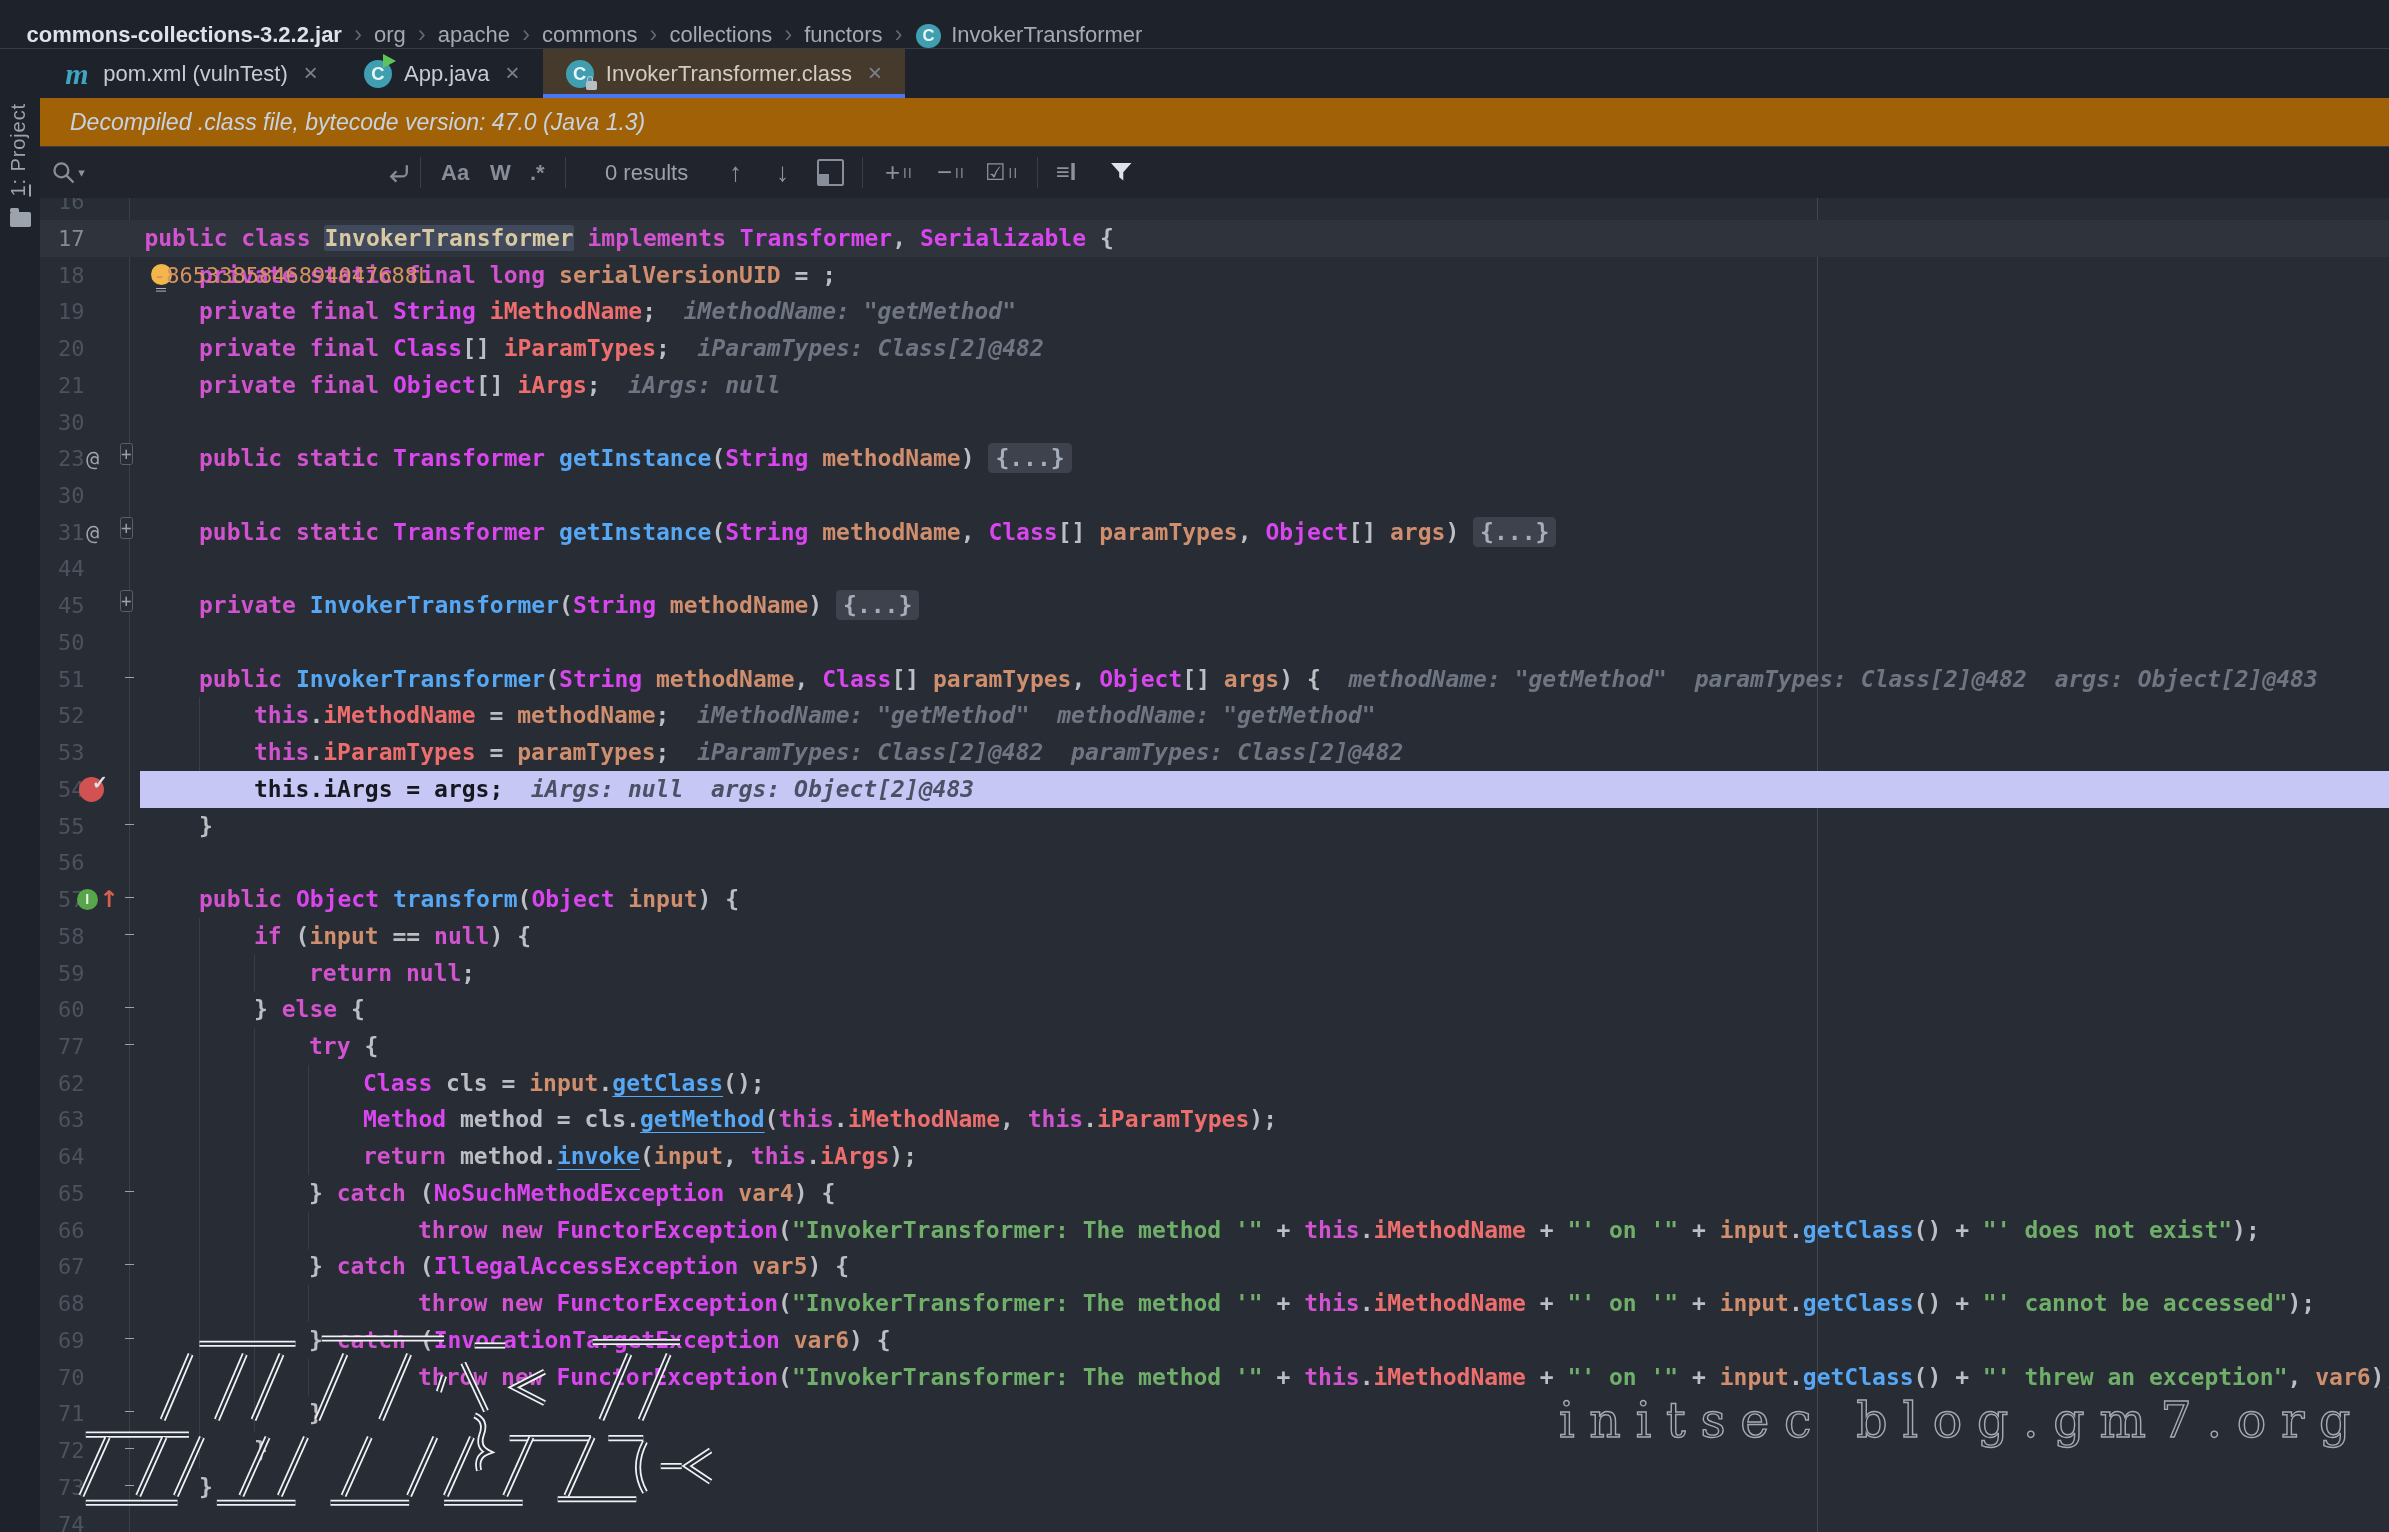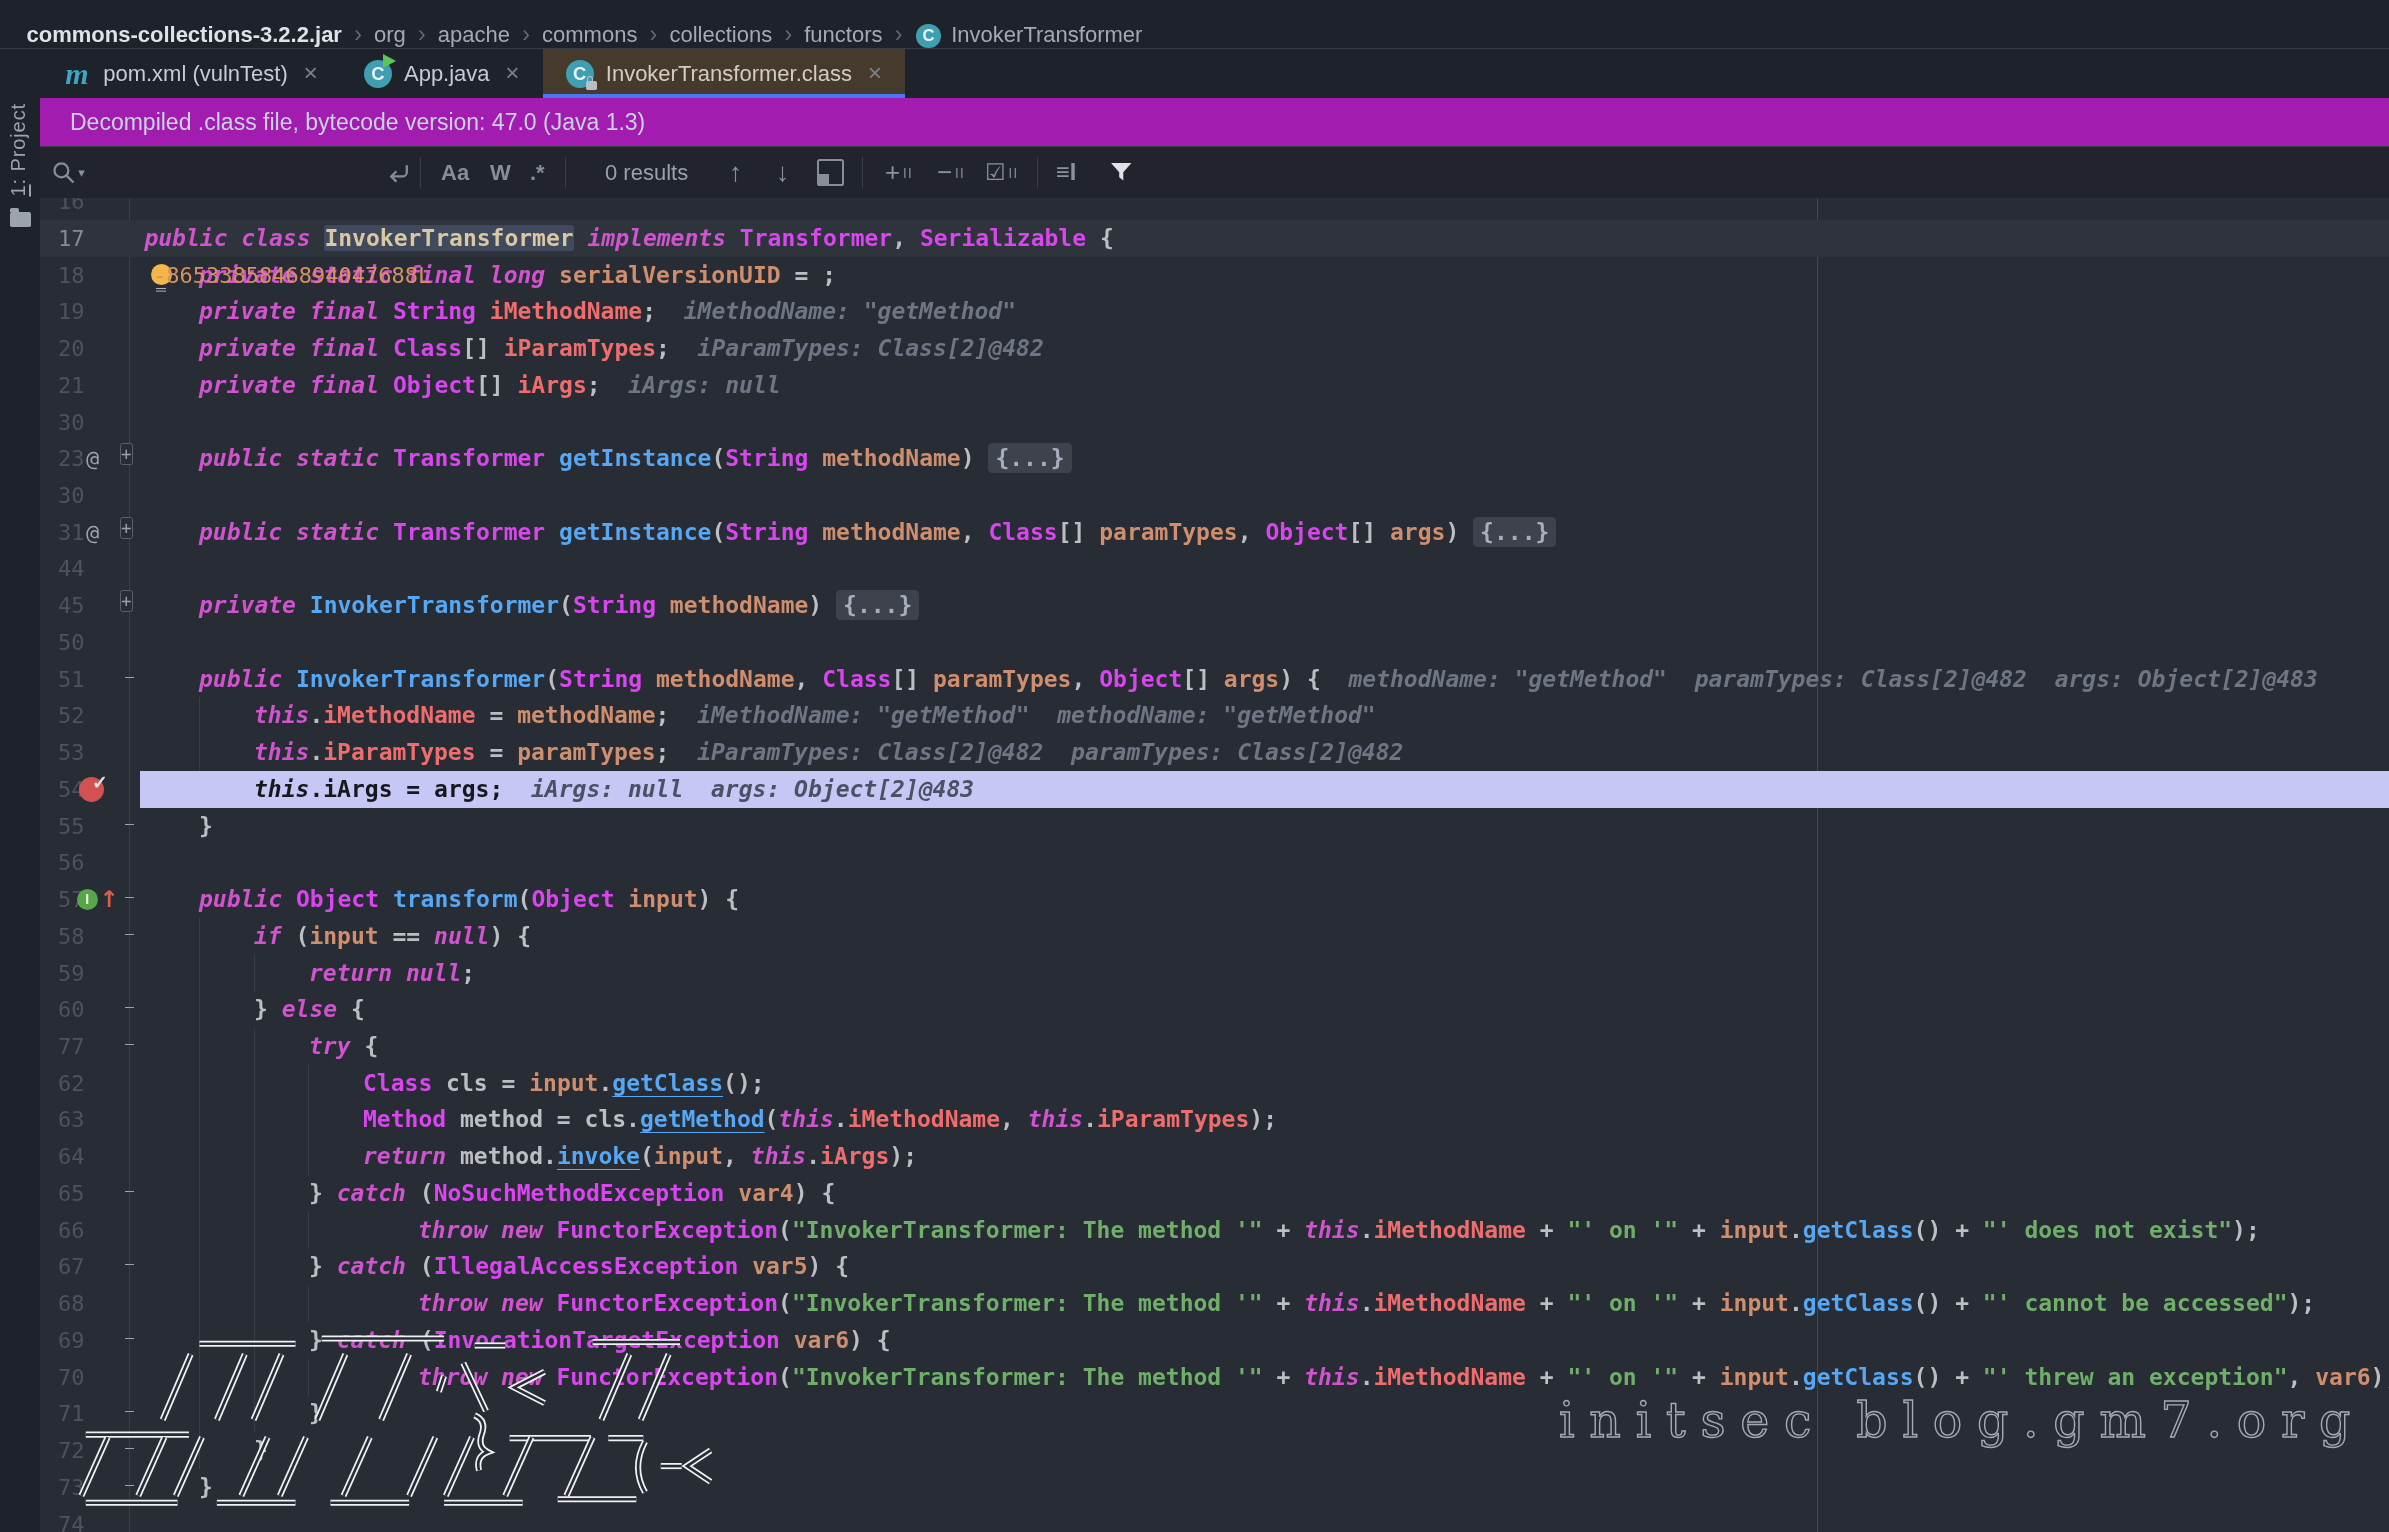--- a/index.html
+++ b/index.html
@@ -34,22 +34,22 @@
   .ticon.maven{color:#3ea6c0;font:bold italic 30px/28px "Liberation Serif",serif;text-align:center;}
   .ticon .ccirc{position:absolute;left:0;top:0;width:28px;height:28px;border-radius:50%;background:#3f9fb0;
                 color:#eaf5f7;font:bold 18.4px/28px "Liberation Sans",sans-serif;text-align:center;}
   .ticon .play{position:absolute;right:-4.4px;top:-5.2px;width:0;height:0;border-left:13px solid #5ec45a;
                border-top:7.9px solid transparent;border-bottom:7.9px solid transparent;}
   .ticon .lock{position:absolute;right:-3.5px;bottom:-2.6px;width:11.4px;height:8.7px;background:#b9bec6;border-radius:1.7px;}
   .ticon .lock i{position:absolute;left:1.7px;top:-5.2px;width:6.1px;height:5.2px;border:1.7px solid #b9bec6;border-bottom:none;
                  border-radius:4.4px 4.4px 0 0;display:block;box-sizing:border-box;}
 
   
-  .banner{position:absolute;left:40px;top:98px;width:2349px;height:49px;background:#a21caf;
-          border-bottom:0.9px solid #383c44;color:#c8d3e2;font-size:23px;line-height:48px;padding-left:30px;box-sizing:border-box;}
+  .banner{position:absolute;left:40px;top:98px;width:2349px;height:49px;background:#a16207;
+          border-bottom:0.9px solid #383c44;color:#c8d3e2;font-size:23px;line-height:48px;padding-left:30px;box-sizing:border-box;font-style:italic;}
 
   
   .searchbar{position:absolute;left:40px;top:147px;width:2349px;height:51px;background:#21242c;border-bottom:0.9px solid #353942;}
   .sb{position:absolute;top:0;height:51px;display:flex;align-items:center;color:#8b919d;font-size:22px;}
   .sb-div{position:absolute;top:9.6px;width:0.9px;height:31.5px;background:#3a3e47;}
   .sb-tgl{font-weight:bold;color:#878d99;}
   .sb-res{color:#9aa0ac;}
   .funnel{fill:#dfe2e8;}
   .sqic{width:23px;height:23px;border:2.6px solid #878d99;border-radius:2.6px;position:relative;}
   .sqic i{position:absolute;left:-0.9px;bottom:-0.9px;width:10.5px;height:10.5px;background:#878d99;display:block;}
@@ -63,21 +63,21 @@
   .row{position:absolute;left:0;width:2349px;height:37px;}
   .row.caret{background:#2e333c;}
   .num{position:absolute;left:0;top:0;width:31.5px;height:37px;text-align:right;color:#4d535e;
        font:22px/37px "DejaVu Sans Mono",monospace;margin-left:13px;}
   .row.caret .num{color:#858c97;}
   .gico{position:absolute;left:35px;top:0;width:35px;height:37px;}
   .fmcell{position:absolute;left:80px;top:7px;width:19px;height:23px;}
   .code{position:absolute;left:100px;top:0;right:0;height:37px;white-space:pre;
         font:bold 23px/37px "DejaVu Sans Mono",monospace;}
   .row.hl .code{background:#c6c7f4;}
-  .tok.kw{color:#d153cf;font-style:italic;margin-top:12px;}
+  .tok.kw{color:#d153cf;margin-top:12px;}
   .tok.typ{color:#d946ef;}
   .tok.mth{color:#56a8f5;}
   .tok.mthu{color:#56a8f5;text-decoration:underline;text-decoration-thickness:1.3px;text-underline-offset:5.2px;}
   .tok.fld{color:#ee6e6e;}
   .tok.par{color:#cf8e6d;}
   .tok.num{color:#d5915f;}
   .tok.str{color:#6faf6a;}
   .tok.pln{color:#bcbec4;}
   .tok.hint{color:#6f7583;font-style:italic;}
   .tok.sel{color:#d9c9a3;background:#414a5c;border-radius:2.6px;}

